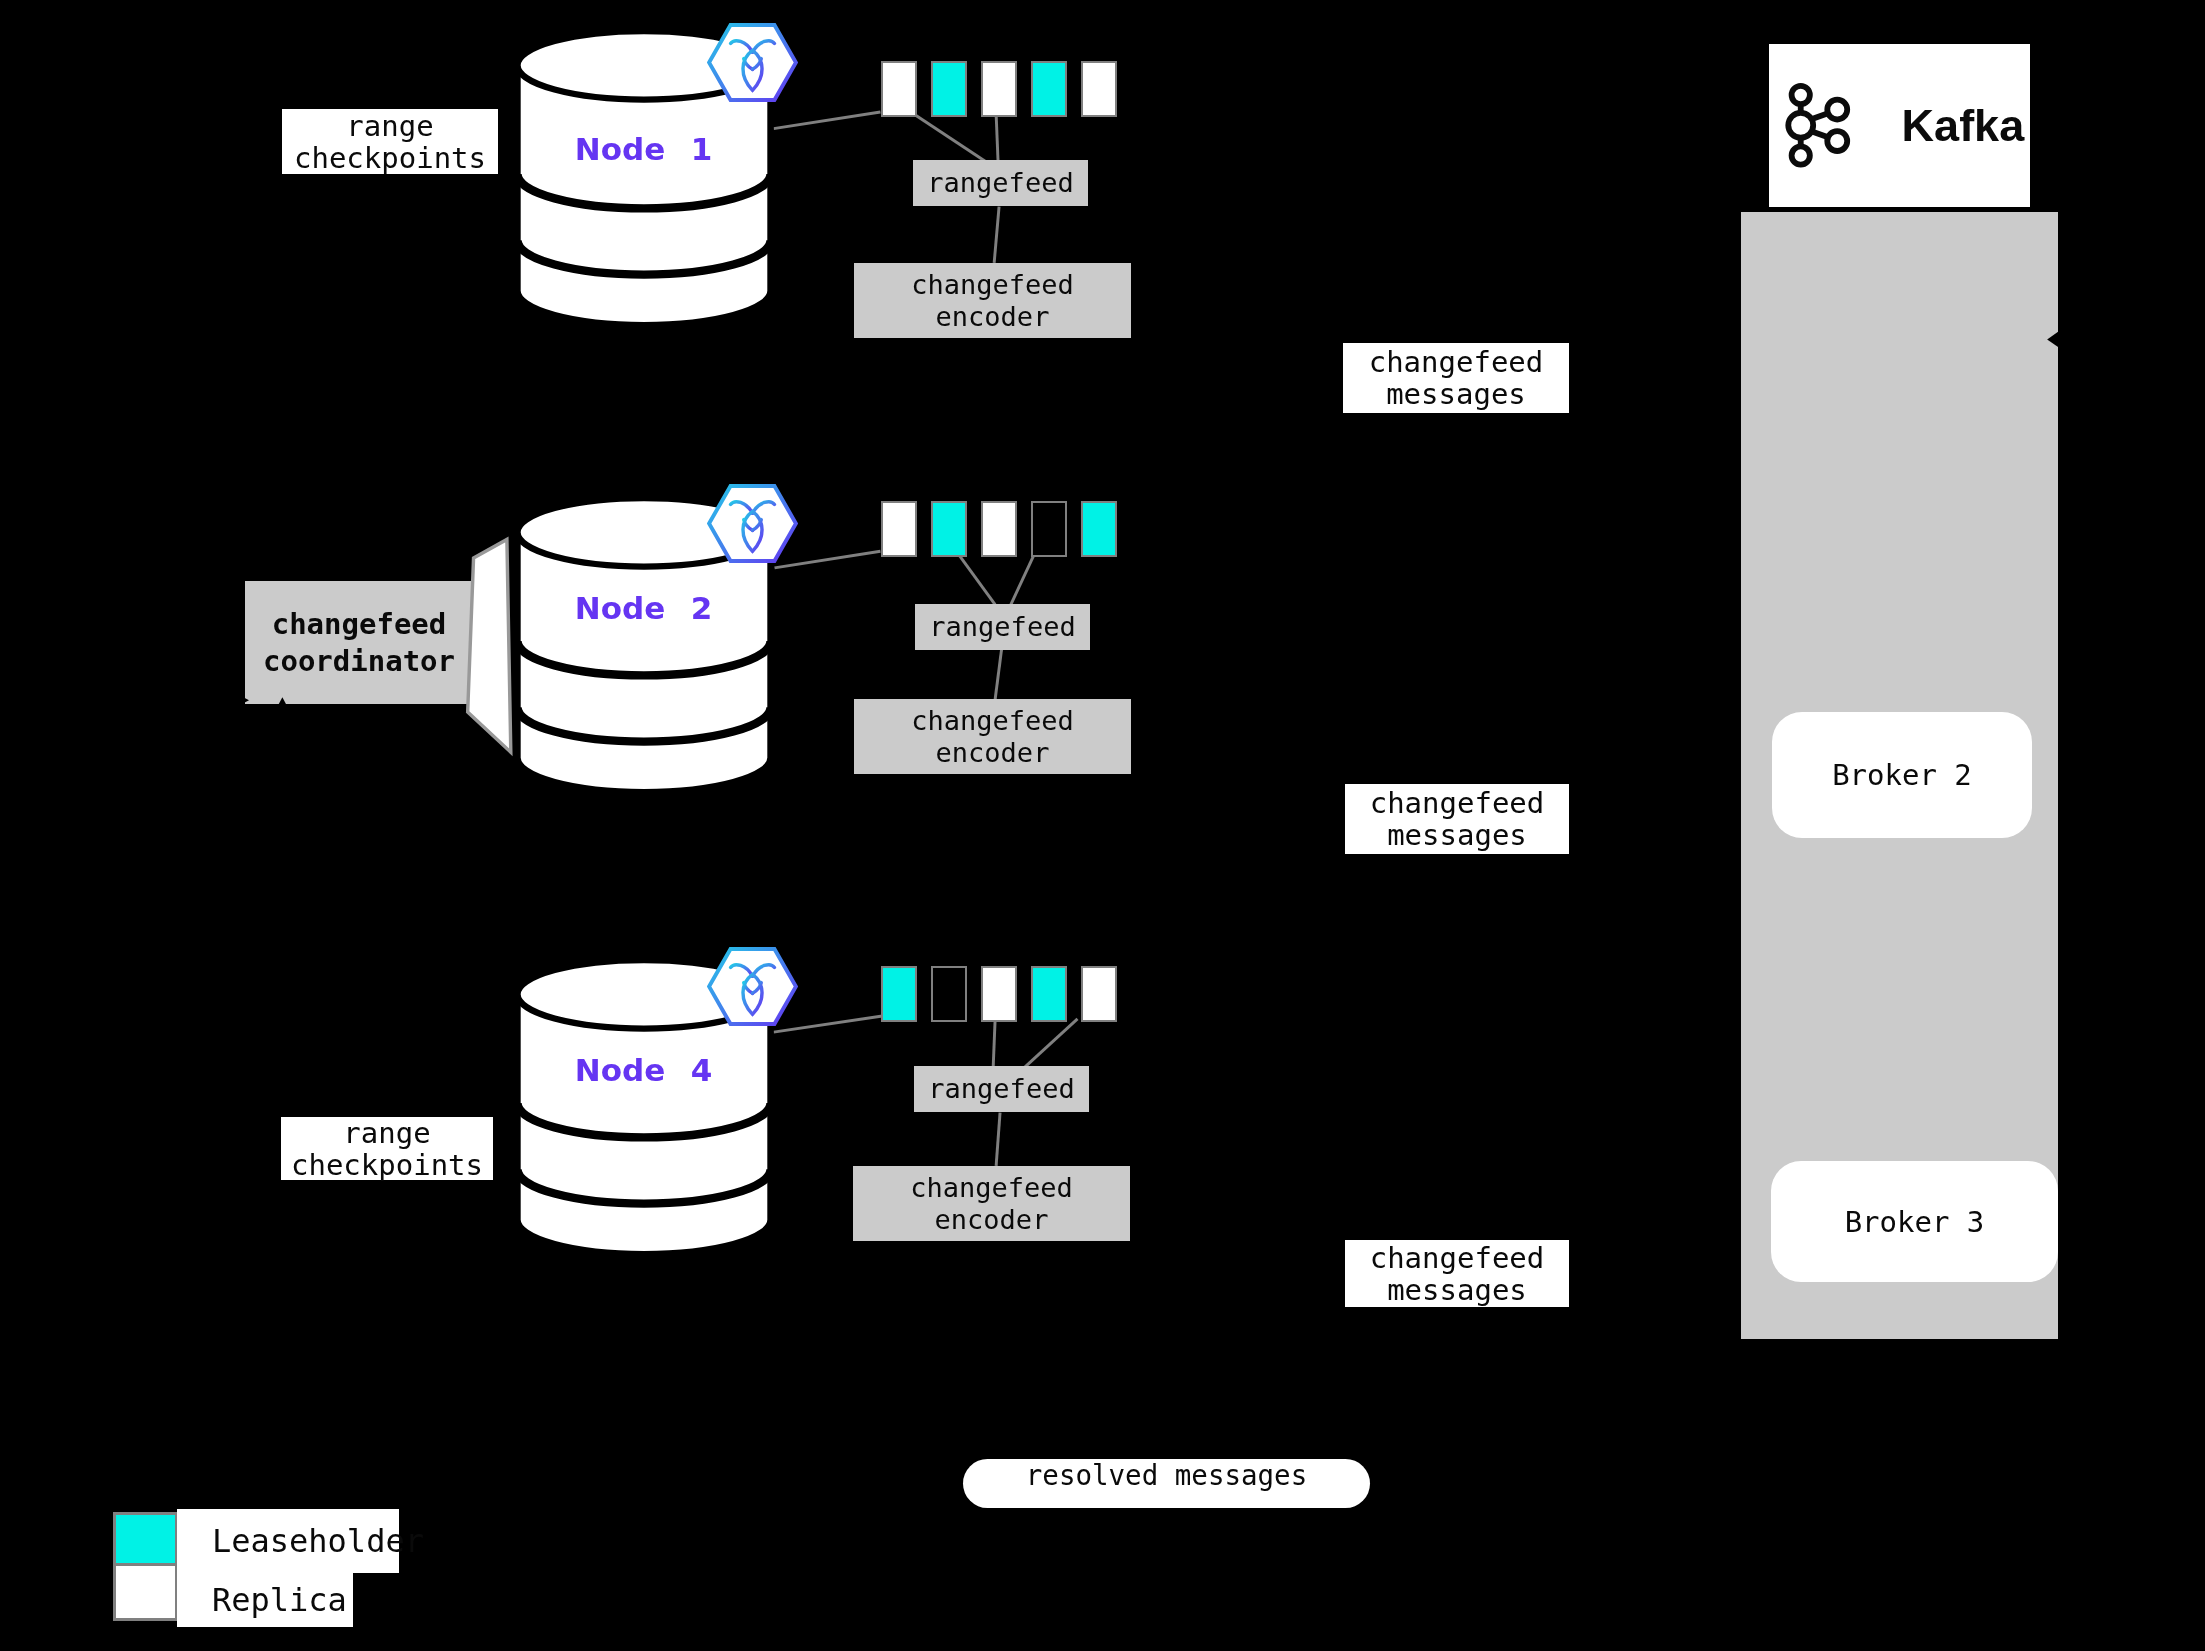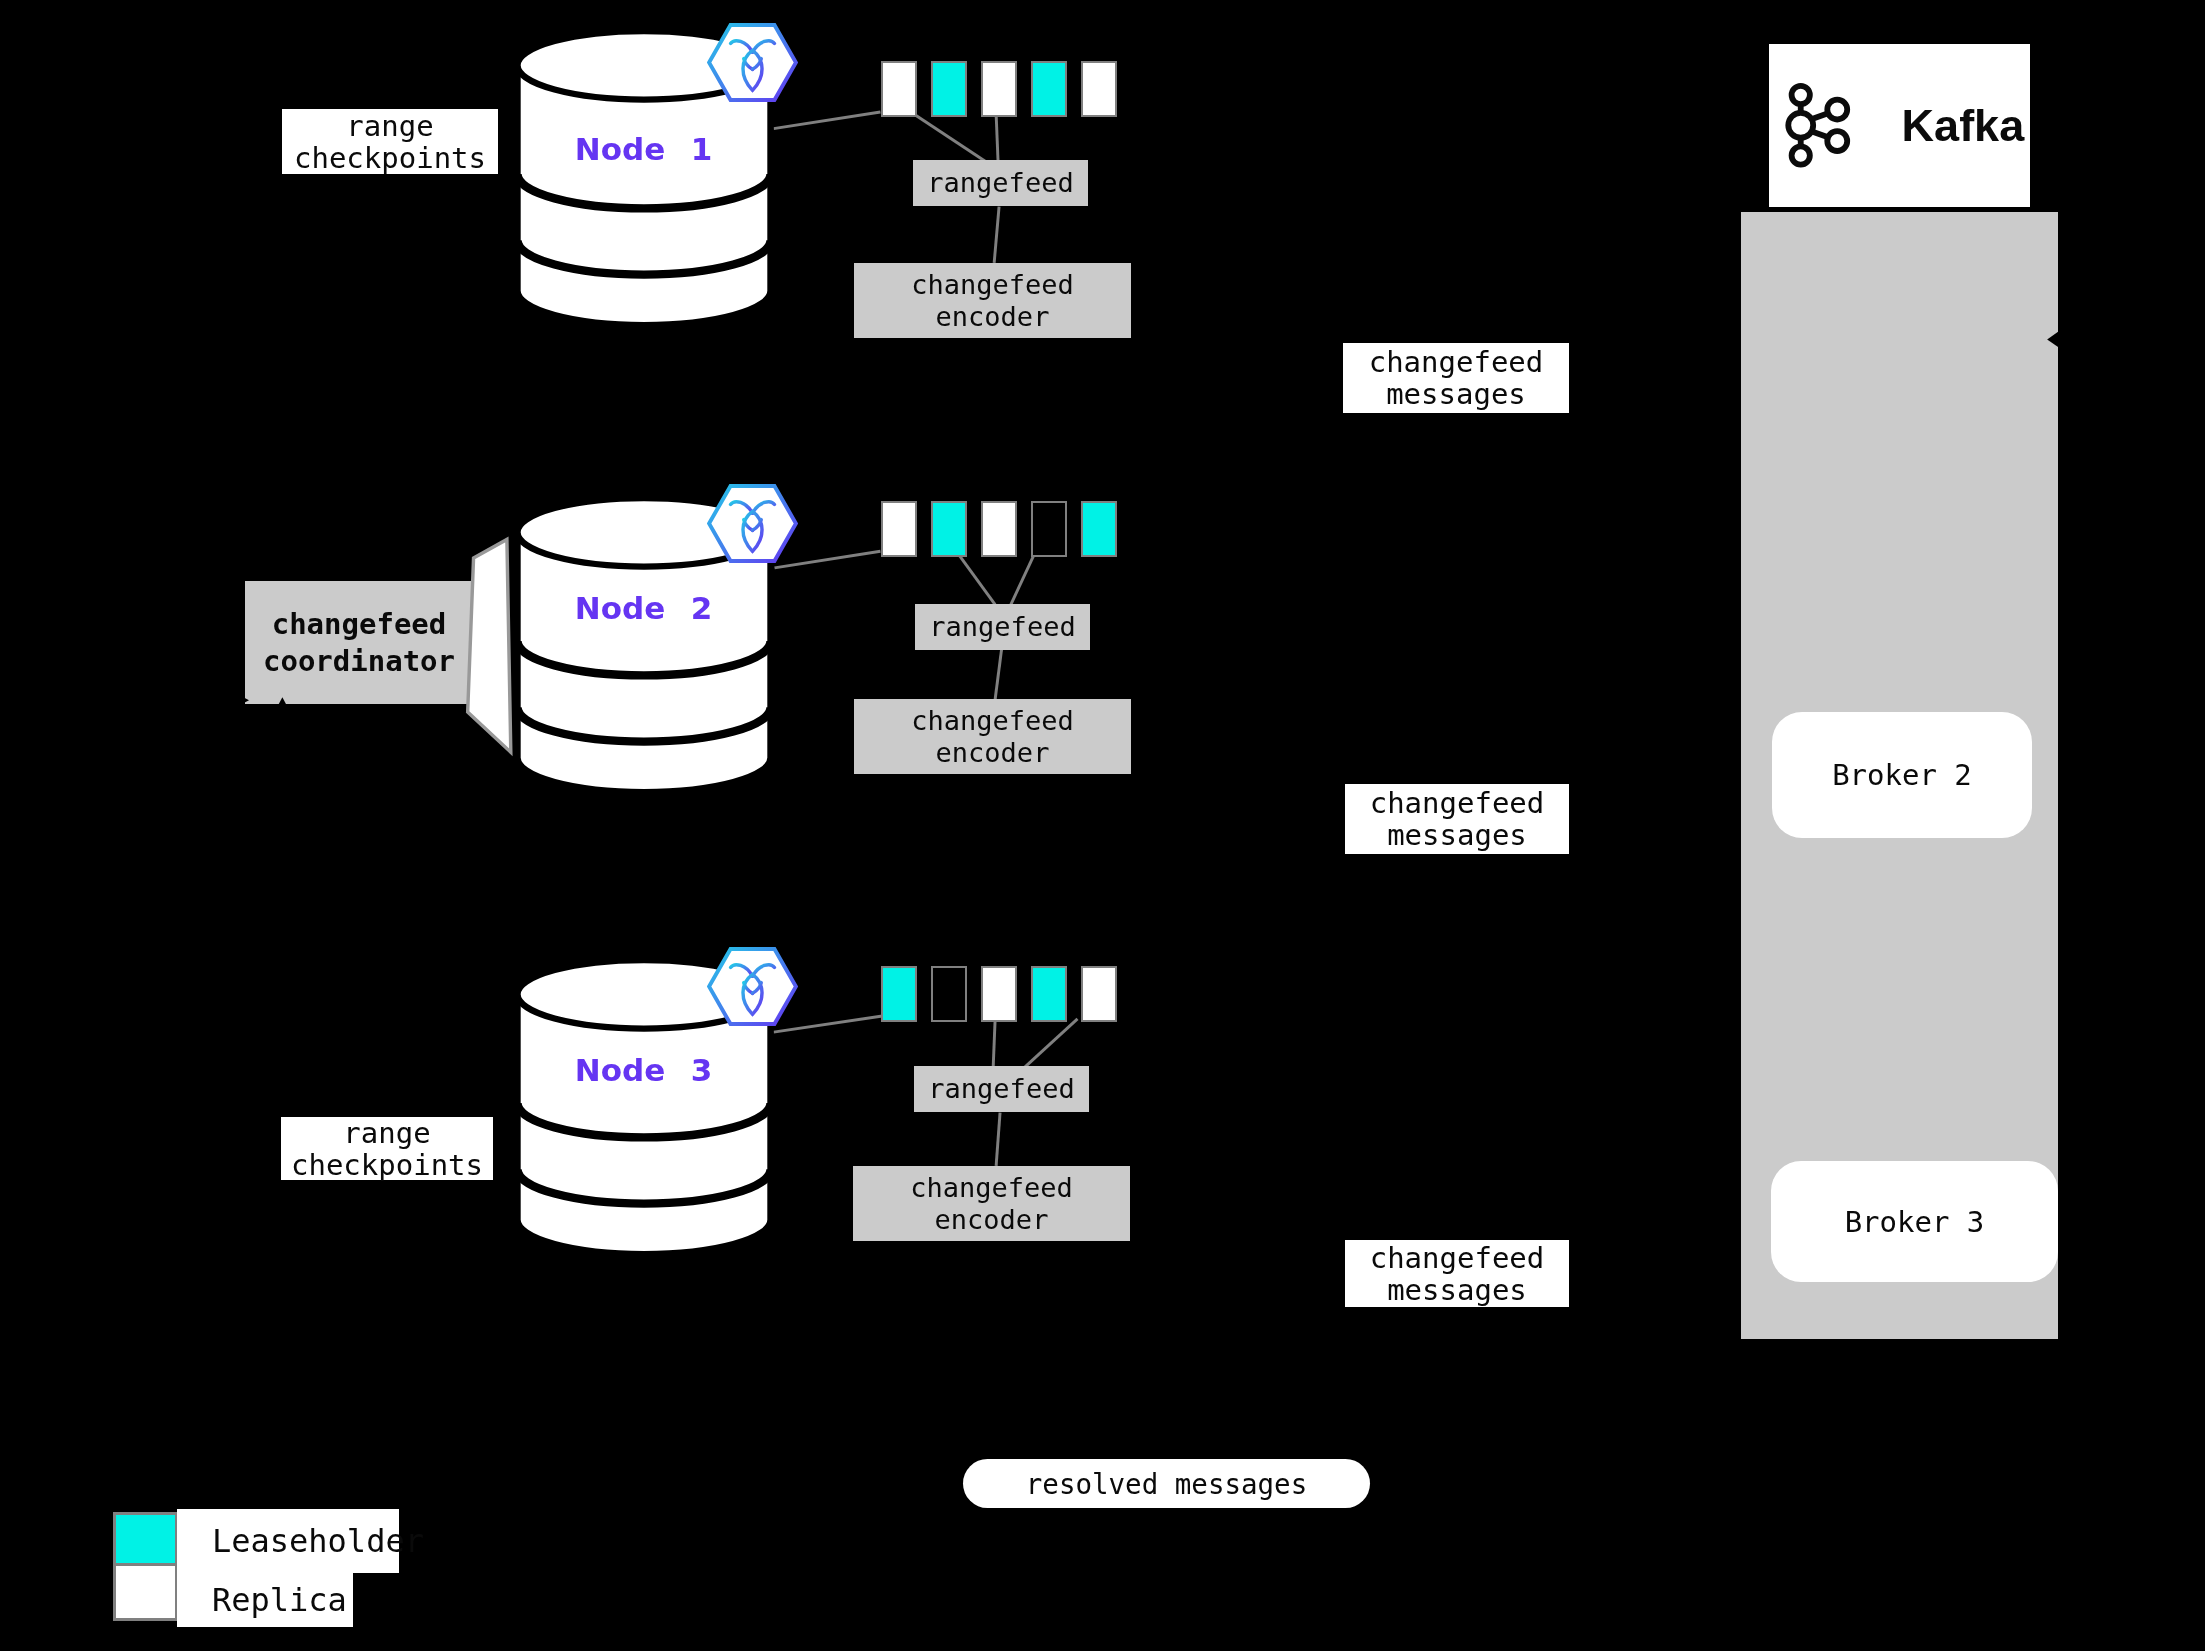--- a/index.html
+++ b/index.html
@@ -24,21 +24,21 @@
               font-size:31px;text-align:center;word-spacing:14.7px;}
   
   .kafka-panel{background:#cbcbcb;}
   .kafka-logo-box{background:#fff;display:flex;align-items:center;justify-content:center;gap:11.8px;}
   .kafka-word{font-family:"Liberation Sans", sans-serif;font-weight:bold;font-size:45px;color:#0b0b0b;margin-left:32px;}
   .broker{background:#fff;border-radius:30px;display:flex;align-items:center;justify-content:center;
           font-size:29px;}
   
   .legend-sq{position:absolute;border:3.9px solid #808080;}
   .legend-label{background:#fff;display:flex;align-items:center;font-size:32px;padding-left:35px;}
-  .pill{background:#fff;border-radius:25.5px;display:flex;align-items:center;justify-content:center;font-size:27.5px;}
+  .pill{background:#fff;border-radius:25.5px;display:flex;justify-content:center;font-size:27.5px;}
 </style>
 </head>
 <body>
 
 <div id="canvas">
 
   <svg class="abs" style="left:0;top:0;" width="2205" height="1652" viewBox="0 0 4498 3369">
     <g stroke="#808080" stroke-width="6" fill="none">
 
       <line x1="1578" y1="262" x2="1796" y2="228"></line>
@@ -88,21 +88,21 @@
 
   <svg class="abs" style="left:514px;top:957px;" width="260" height="303" viewBox="0 0 530 618">
     <path d="M7,76 L7,536 A258,70 0 0 0 523,536 L523,76" fill="#fff" stroke="#000" stroke-width="13"></path>
     <ellipse cx="265" cy="76" rx="258" ry="70" fill="#fff" stroke="#000" stroke-width="13"></ellipse>
     <path d="M7,298 A258,70 0 0 0 523,298" fill="none" stroke="#000" stroke-width="17"></path>
     <path d="M7,433 A258,70 0 0 0 523,433" fill="none" stroke="#000" stroke-width="17"></path>
   </svg>
 
   <div class="abs node-label" style="left:533px;top:131px;width:221px;">Node 1</div>
   <div class="abs node-label" style="left:533px;top:590px;width:221px;">Node 2</div>
-  <div class="abs node-label" style="left:533px;top:1052px;width:221px;">Node 3</div>
+  <div class="abs node-label" style="left:533px;top:1052px;width:221px;">Node 4</div>
 
   <svg class="abs" style="left:707px;top:21.6px;" width="91" height="81" viewBox="0 0 186 166">
     <defs>
         <linearGradient id="hg1" x1="0" y1="0" x2="1" y2="1">
       <stop offset="0" stop-color="#23c9e8"></stop>
           <stop offset="1" stop-color="#6535f2"></stop>
     </linearGradient>
       </defs>
     <polygon points="4,83 48,6 138,6 182,83 138,160 48,160" fill="#fff" stroke="url(#hg1)" stroke-width="8"></polygon>
     <g stroke="url(#hg1)" stroke-width="7" fill="none" stroke-linecap="round">

